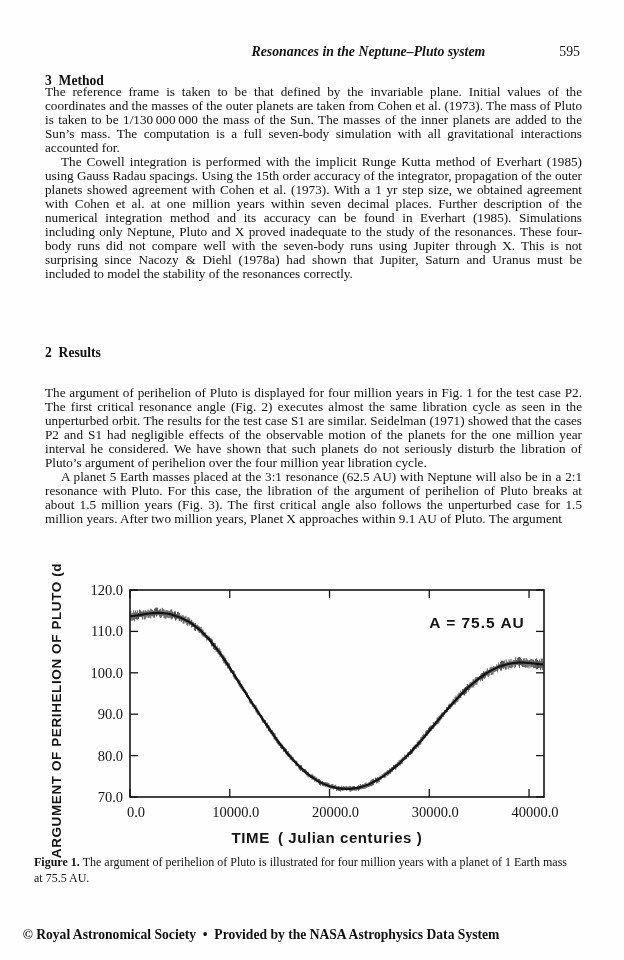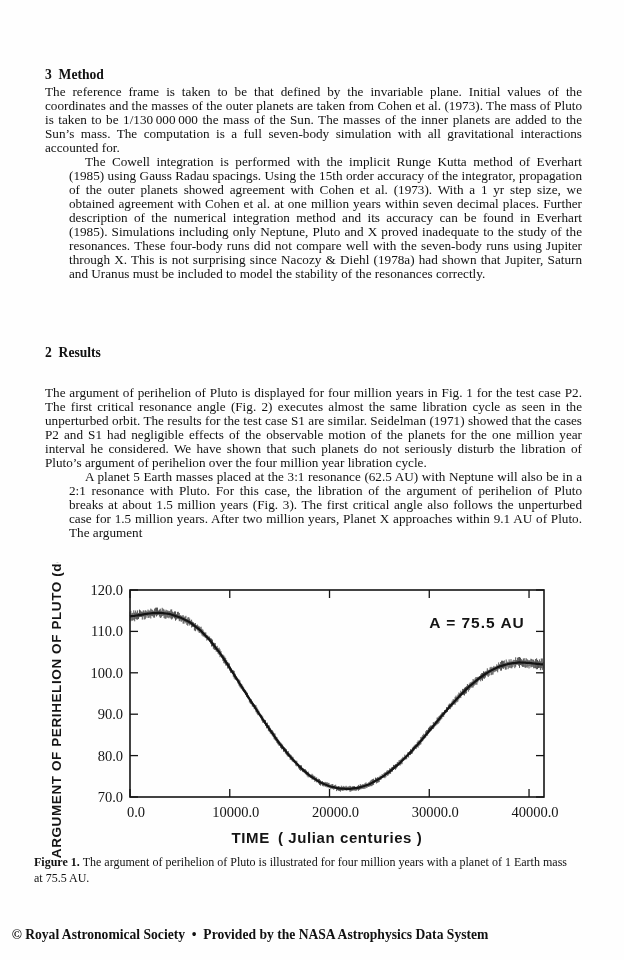--- a/index.html
+++ b/index.html
@@ -14,50 +14,54 @@
     position:absolute; top:44px; left:45px; width:535px;
     display:flex; justify-content:flex-end; align-items:baseline;
     font-size:13.8px;
   }
   .rh-title { font-style:italic; font-weight:600; margin-right:74px; }
   .rh-page { font-weight:400; }
 
   .section-heading {
     position:absolute; left:45px; font-weight:bold; font-size:13.6px;
   }
-  #h-method  { top:67px; }
+  #h-method  { top:73px; }
   #h-results { top:345px; }
 
   .body-block {
     position:absolute; left:45px; width:537px;
     font-size:13.2px; line-height:14px; text-align:justify;
   }
   #b-method  { top:85px; }
   #b-results { top:386px; }
   .body-block p { margin:0; }
-  .body-block p.indent { text-indent:16px;margin-left:24px; }
+  .body-block p.indent { text-indent:16px; }
 
   .figure-area { position:absolute; left:40px; top:562px; width:566px; height:296px; }
 
   .figure-caption {
     position:absolute; left:34px; top:855px; width:533px;
     font-size:12px; line-height:15.6px; text-align:justify;
   }
   .figure-caption .cap-label { font-weight:bold; }
 
   .page-footer {
-    position:absolute; top:927px; left:0; width:500px;
+    position:absolute; top:927px; left:11px; width:500px;
     text-align:center; font-weight:bold; font-size:13.6px;
   }
 </style>
 </head>
 <body>
 
 <div class="page">
 
+  <div class="running-head">
+    <span class="rh-title">Resonances in the Neptune–Pluto system</span>
+    <span class="rh-page">595</span>
+  </div>
 
   <div class="section-heading" id="h-method">3 Method</div>
 
   <div class="body-block" id="b-method">
     <p>The reference frame is taken to be that defined by the invariable plane. Initial values of the coordinates and the masses of the outer planets are taken from Cohen et al. (1973). The mass of Pluto is taken to be 1/130 000 000 the mass of the Sun. The masses of the inner planets are added to the Sun’s mass. The computation is a full seven-body simulation with all gravitational interactions accounted for.</p>
     <p class="indent">The Cowell integration is performed with the implicit Runge Kutta method of Everhart (1985) using Gauss Radau spacings. Using the 15th order accuracy of the integrator, propagation of the outer planets showed agreement with Cohen et al. (1973). With a 1 yr step size, we obtained agreement with Cohen et al. at one million years within seven decimal places. Further description of the numerical integration method and its accuracy can be found in Everhart (1985). Simulations including only Neptune, Pluto and X proved inadequate to the study of the resonances. These four-body runs did not compare well with the seven-body runs using Jupiter through X. This is not surprising since Nacozy &amp; Diehl (1978a) had shown that Jupiter, Saturn and Uranus must be included to model the stability of the resonances correctly.</p>
   </div>
 
   <div class="section-heading" id="h-results">2 Results</div>
 

